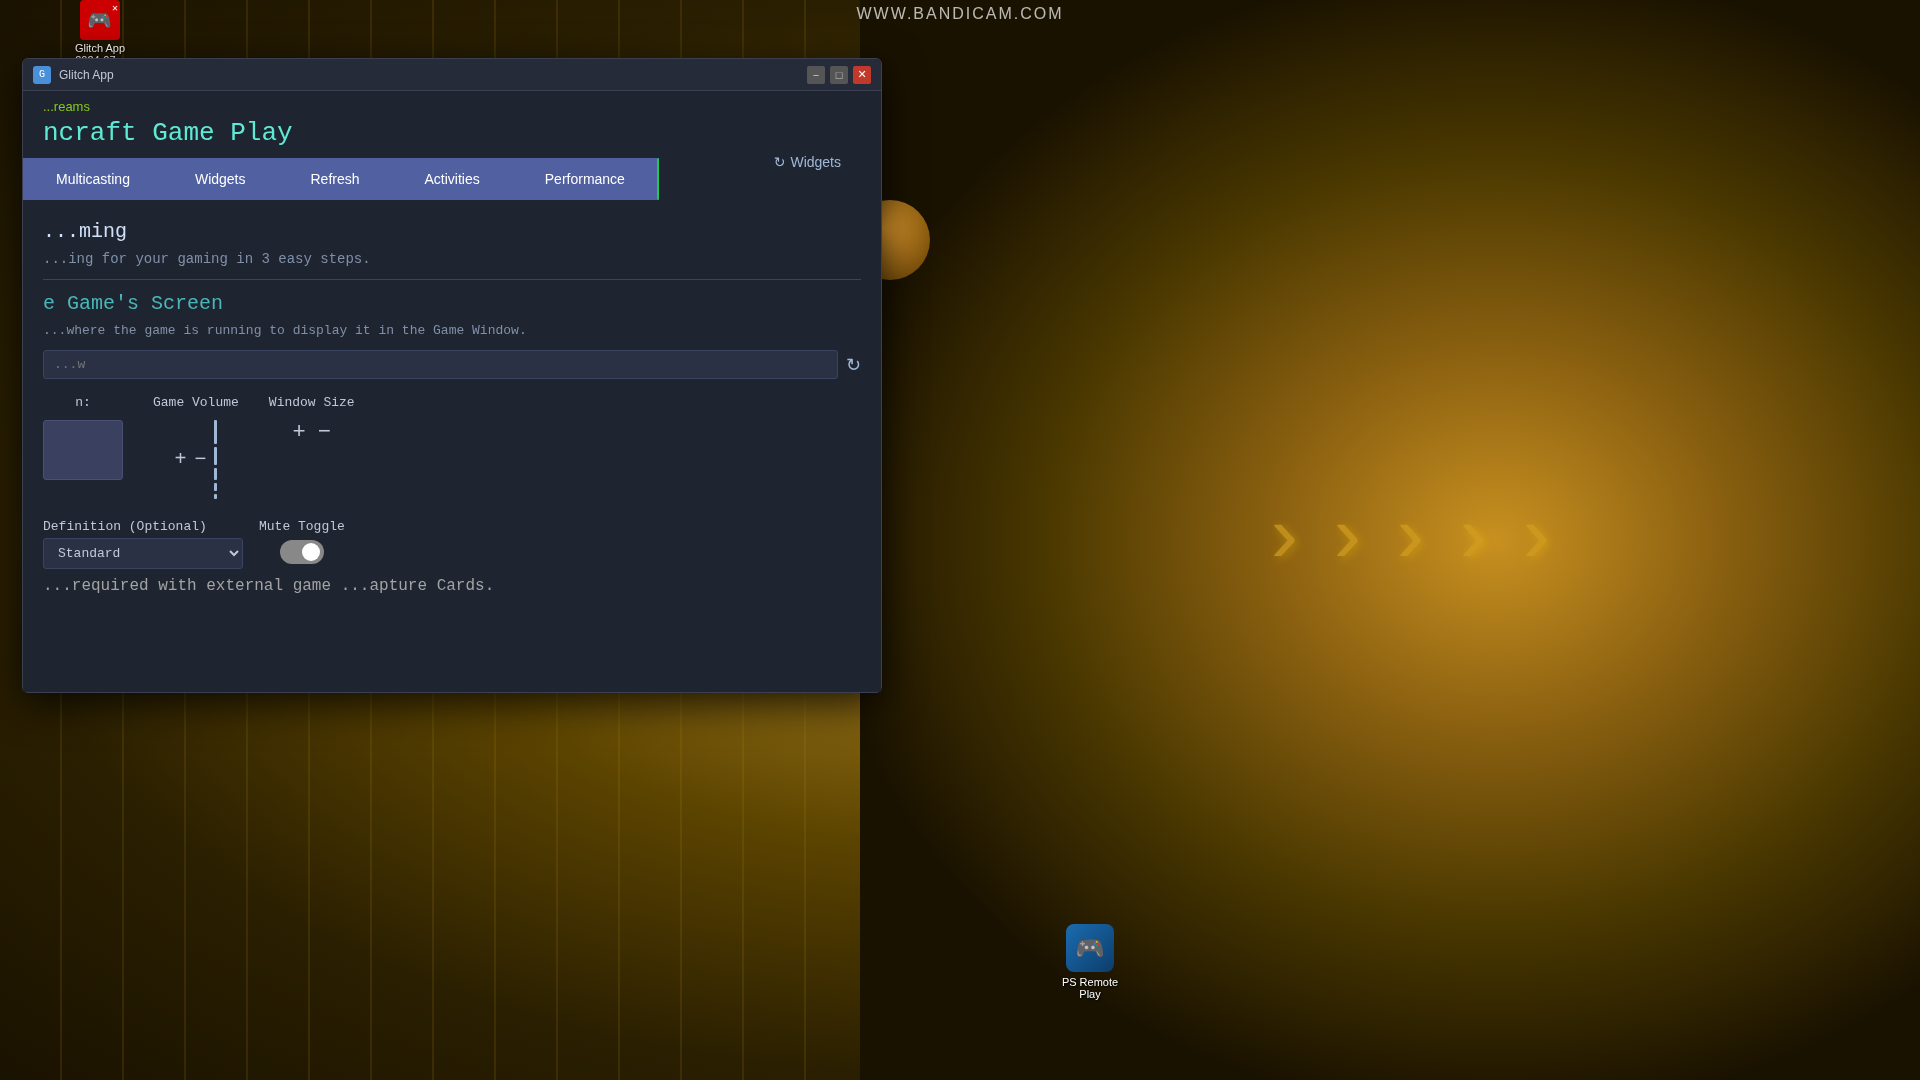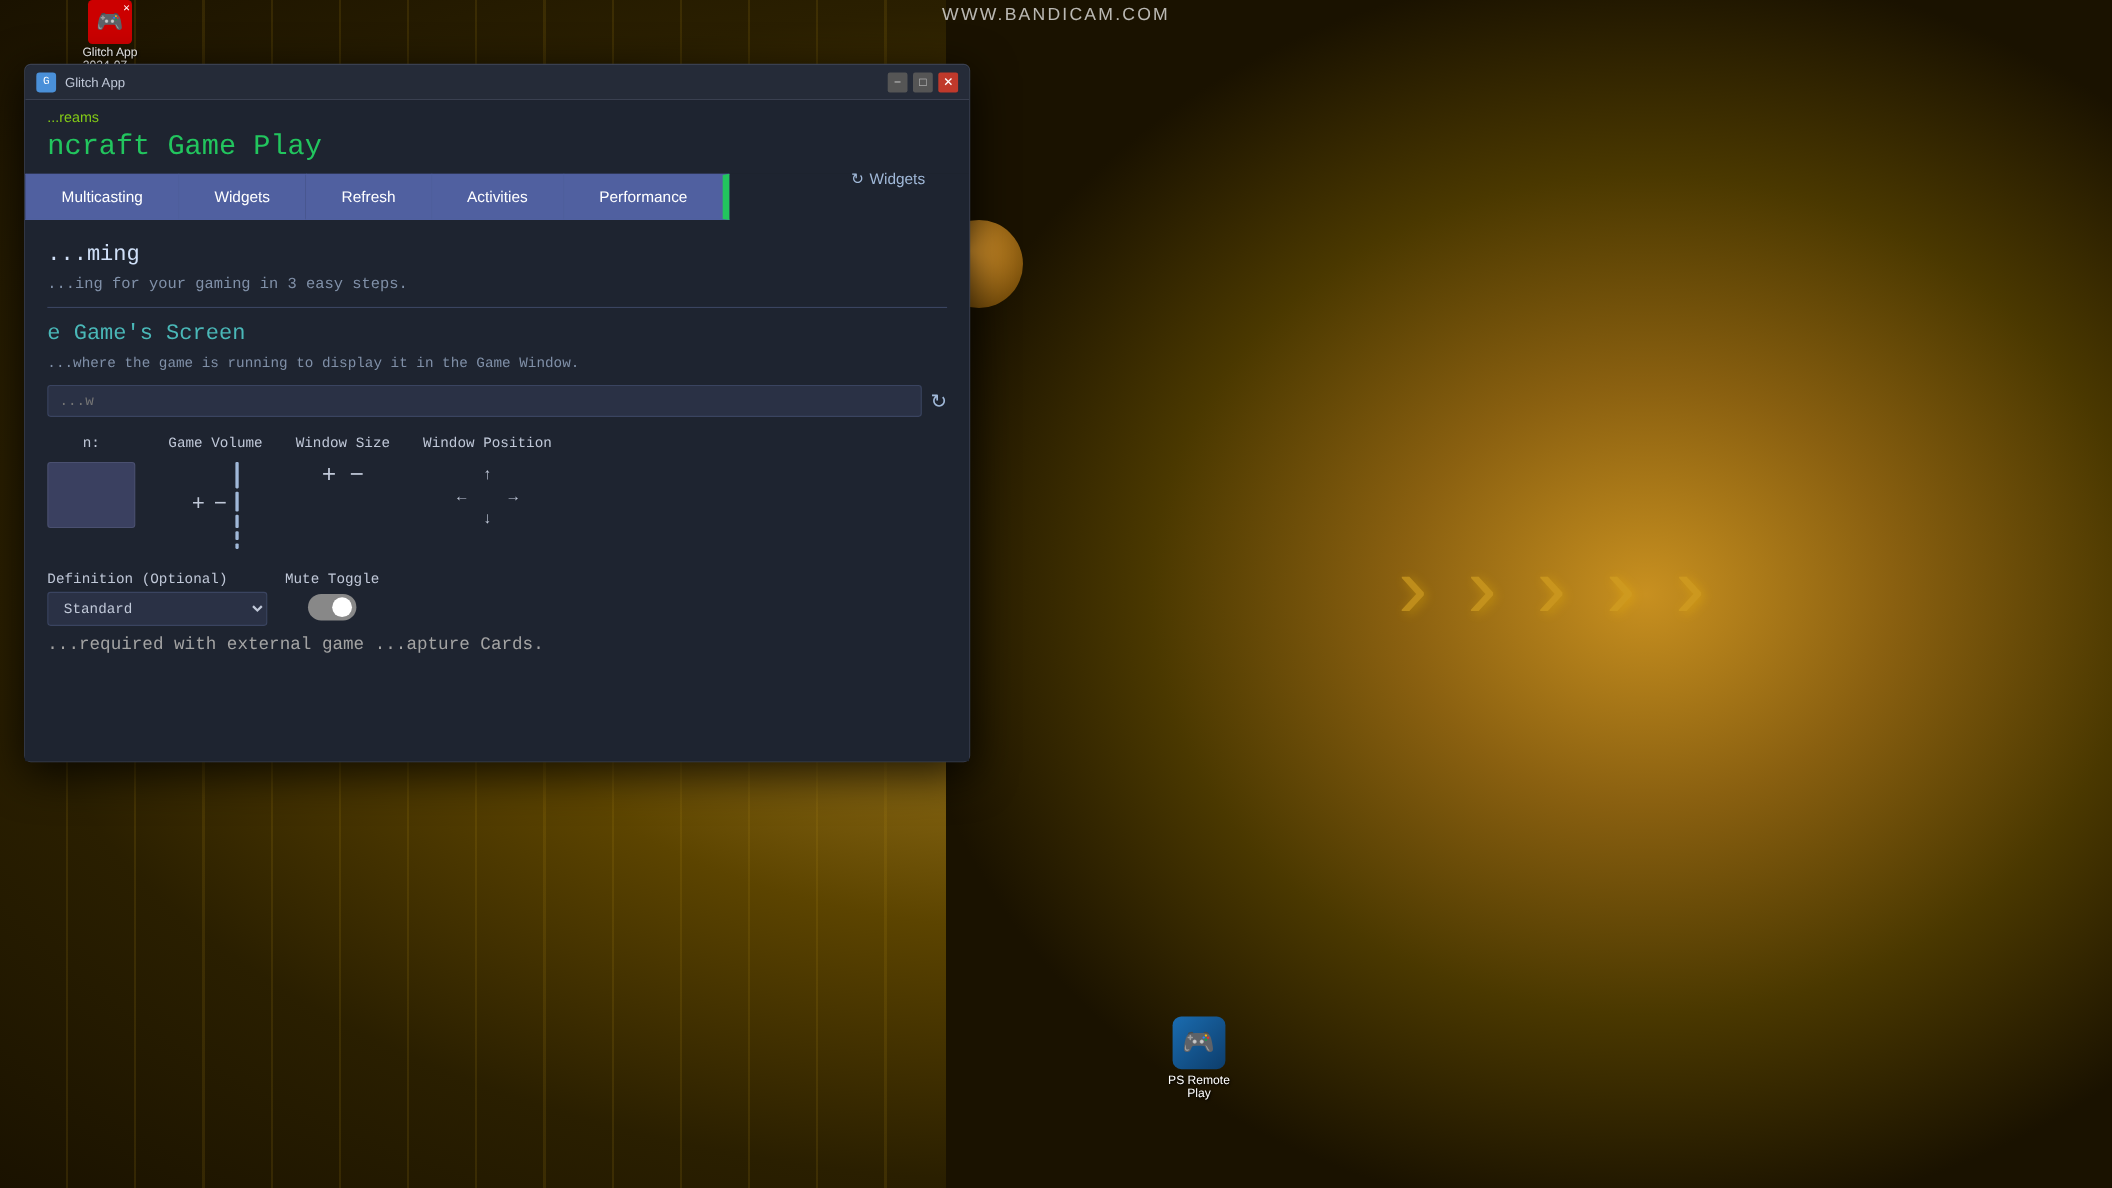--- a/index.html
+++ b/index.html
@@ -234,21 +234,21 @@
     }
 
     .breadcrumb-row {
       color: #84cc16;
       font-size: 13px;
       font-family: Liberation Sans, sans-serif;
       margin-bottom: 4px;
     }
 
     .page-title {
-      color: #22c55e;
+      color: #5eead4;
       font-size: 26px;
       font-family: 'Courier New', monospace;
       font-weight: normal;
       margin-bottom: 10px;
     }
 
     .refresh-btn {
       position: absolute;
       top: 95px;
       right: 40px;
@@ -276,21 +276,21 @@
       font-size: 14px;
       font-family: Arial, sans-serif;
       cursor: pointer;
       border: 1px solid #5060a0;
       background: #5060a0;
       border-right: none;
       user-select: none;
     }
 
     .tab-item:last-child {
-      border-right: 6px solid #22c55e;
+      border-right: 2px solid #22c55e;
     }
 
     
     .content-area {
       flex: 1;
       overflow-y: auto;
       padding: 20px;
       background: #1e2430;
     }
 
@@ -694,34 +694,20 @@
         </div>
 
         <div class="control-group">
           <div class="control-label">Window Size</div>
           <div class="size-controls">
             <button class="size-btn">+</button>
             <button class="size-btn">−</button>
           </div>
         </div>
 
-        <div class="control-group">
-          <div class="control-label">Window Position</div>
-          <div style="display:grid; grid-template-columns:1fr 1fr 1fr; grid-template-rows:1fr 1fr 1fr; width:70px; height:60px;">
-            <div></div>
-            <button class="pos-btn">↑</button>
-            <div></div>
-            <button class="pos-btn">←</button>
-            <div></div>
-            <button class="pos-btn">→</button>
-            <div></div>
-            <button class="pos-btn">↓</button>
-            <div></div>
-          </div>
-        </div>
 
       </div>
 
       <div class="optional-row">
 
 
         <div class="optional-group">
           <div class="optional-label">Definition (Optional)</div>
           <select class="optional-select">
             <option>Standard</option>

